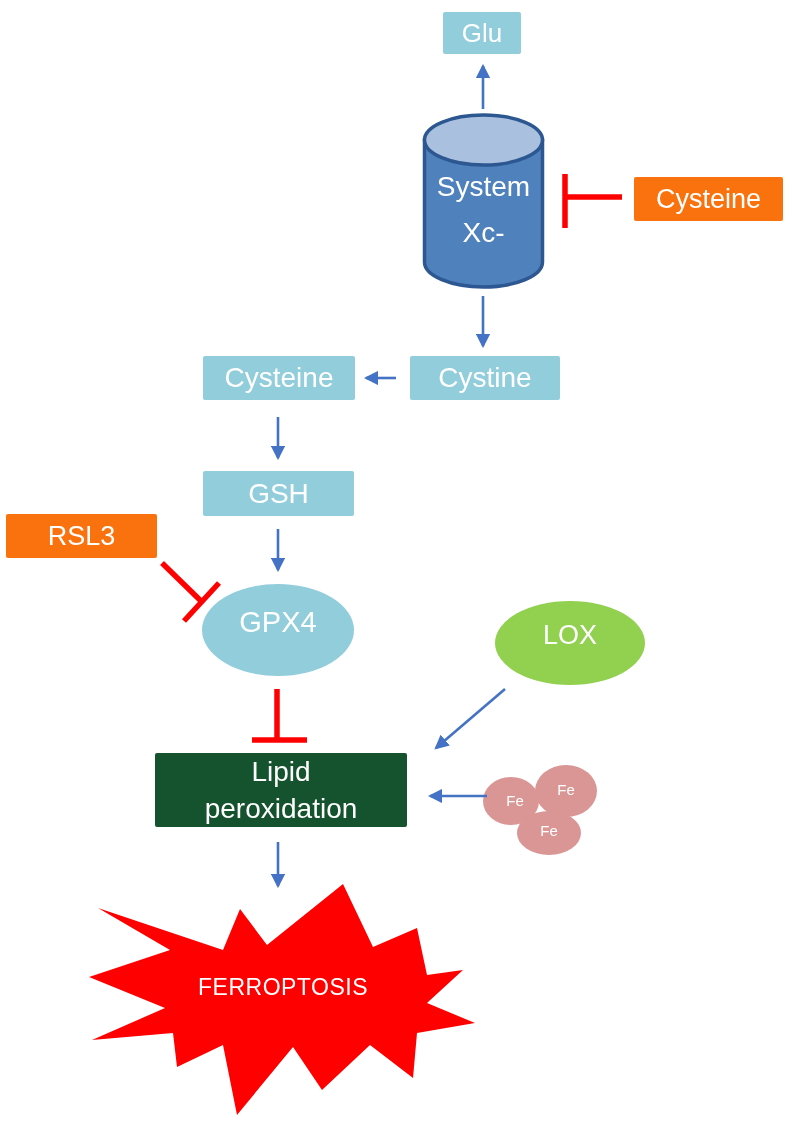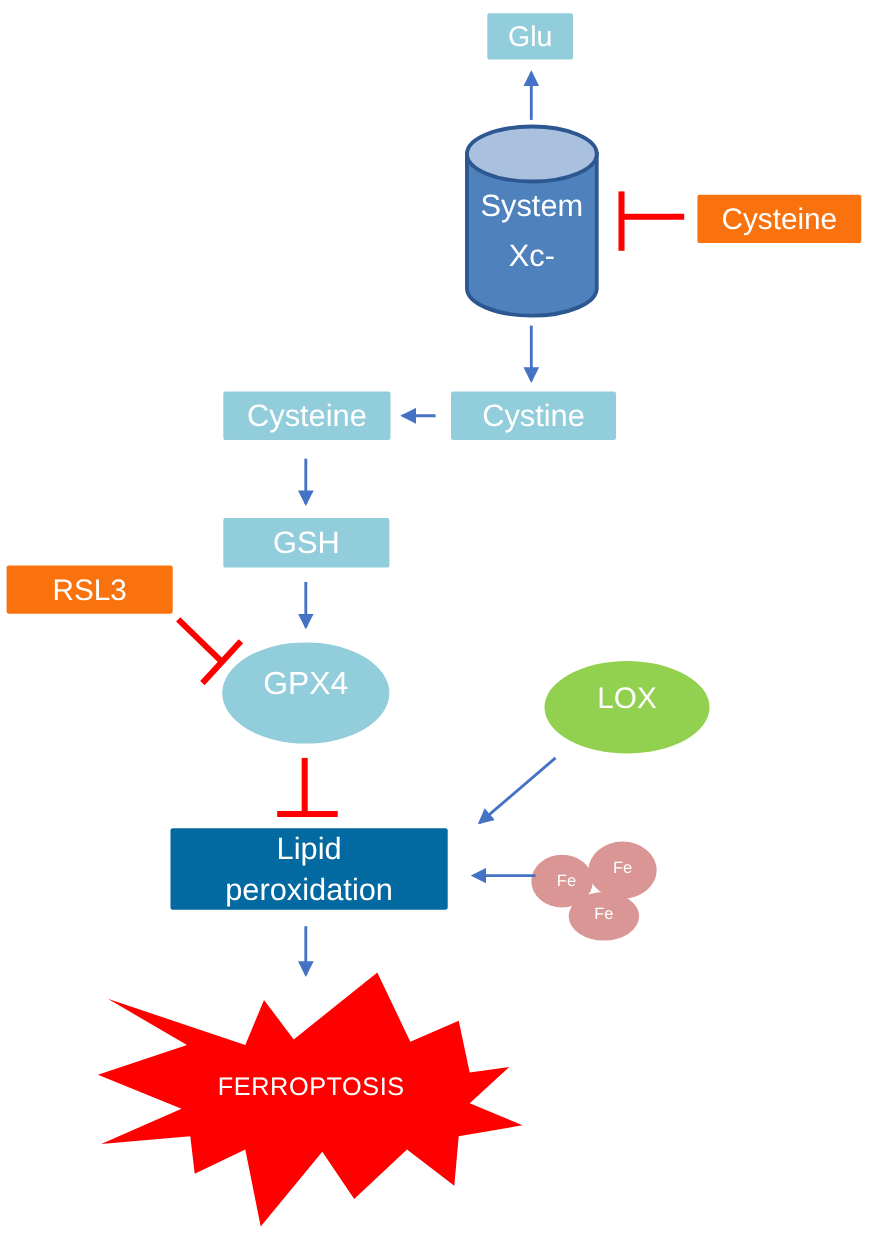--- a/index.html
+++ b/index.html
@@ -28,21 +28,21 @@
     flex-direction: column;
     align-items: center;
     justify-content: center;
     color: #ffffff;
     text-align: center;
     box-sizing: border-box;
     border-radius: 2px;
   }
   .aqua   { background: #92CDDC; }
   .orange { background: #F9720D; }
-  .purple { background: #0369a1; }
+  .purple { background: #14532d; }
   .label-overlay {
     position: absolute;
     z-index: 3;
     display: flex;
     flex-direction: column;
     align-items: center;
     justify-content: space-between;
     color: #ffffff;
     text-align: center;
     pointer-events: none;

